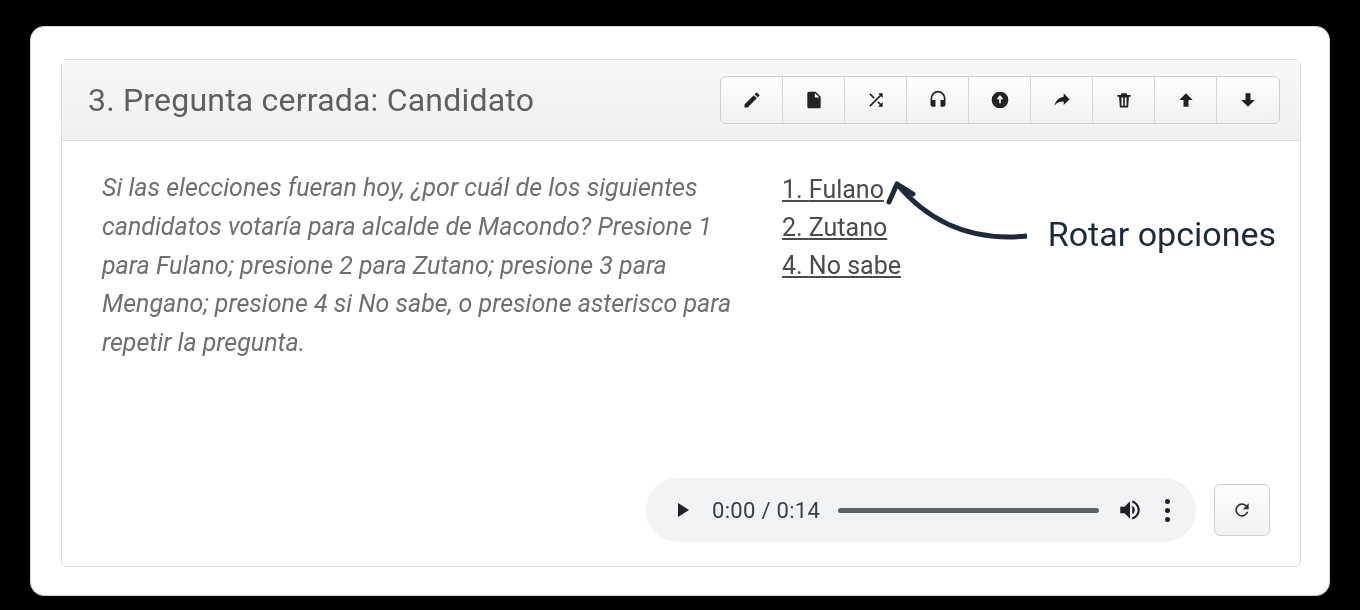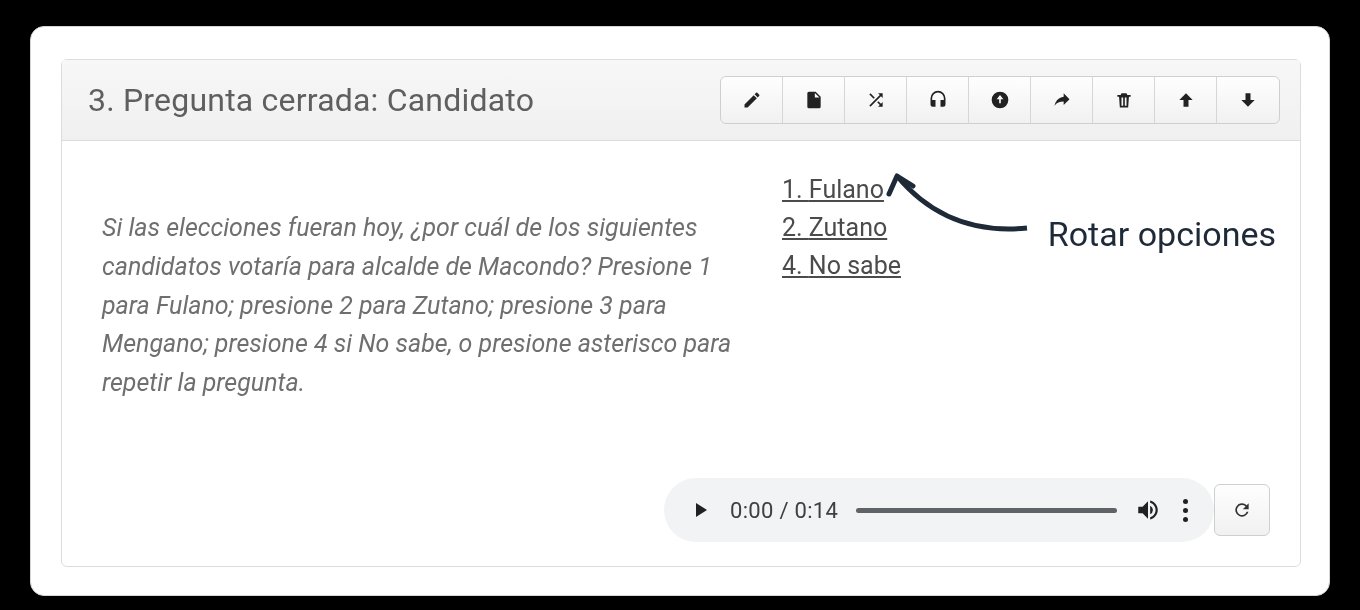--- a/index.html
+++ b/index.html
@@ -72,59 +72,59 @@
       display: flex;
       padding: 28px 40px 0 40px;
       gap: 40px;
     }
     .question-text {
       flex: 0 0 640px;
       font-size: 25px;
       line-height: 1.55;
       color: #6f6f6f;
       font-style: italic;
-      margin-top: 40px;
     }
     .option-list {
       flex: 1;
       padding-top: 2px;
     }
     .option-row {
       font-size: 25px;
       color: #4b4b4b;
       line-height: 1.52;
       text-decoration: underline;
     }
     .option-num { color: #4b4b4b; }
     .annotation {
       position: absolute;
       right: 24px;
       top: 106px;
       display: flex;
-      align-items: flex-start;
+      align-items: flex-end;
       gap: 11px;
       pointer-events: none;
     }
     .annotation-label {
       font-size: 34px;
       color: #1e2a38;
       font-weight: 400;
       white-space: nowrap;
       margin-top: 48px;
     }
     .annotation-arrow {
       width: 160px;
       height: 80px;
     }
     .audio-row {
       position: absolute;
       bottom: 24px;
       right: 30px;
       display: flex;
       align-items: center;
+      gap: 18px;
     }
     .audio-player {
       width: 550px;
       height: 64px;
       background: #f1f3f4;
       border-radius: 40px;
       display: flex;
       align-items: center;
       padding: 0 22px 0 24px;
       gap: 18px;

